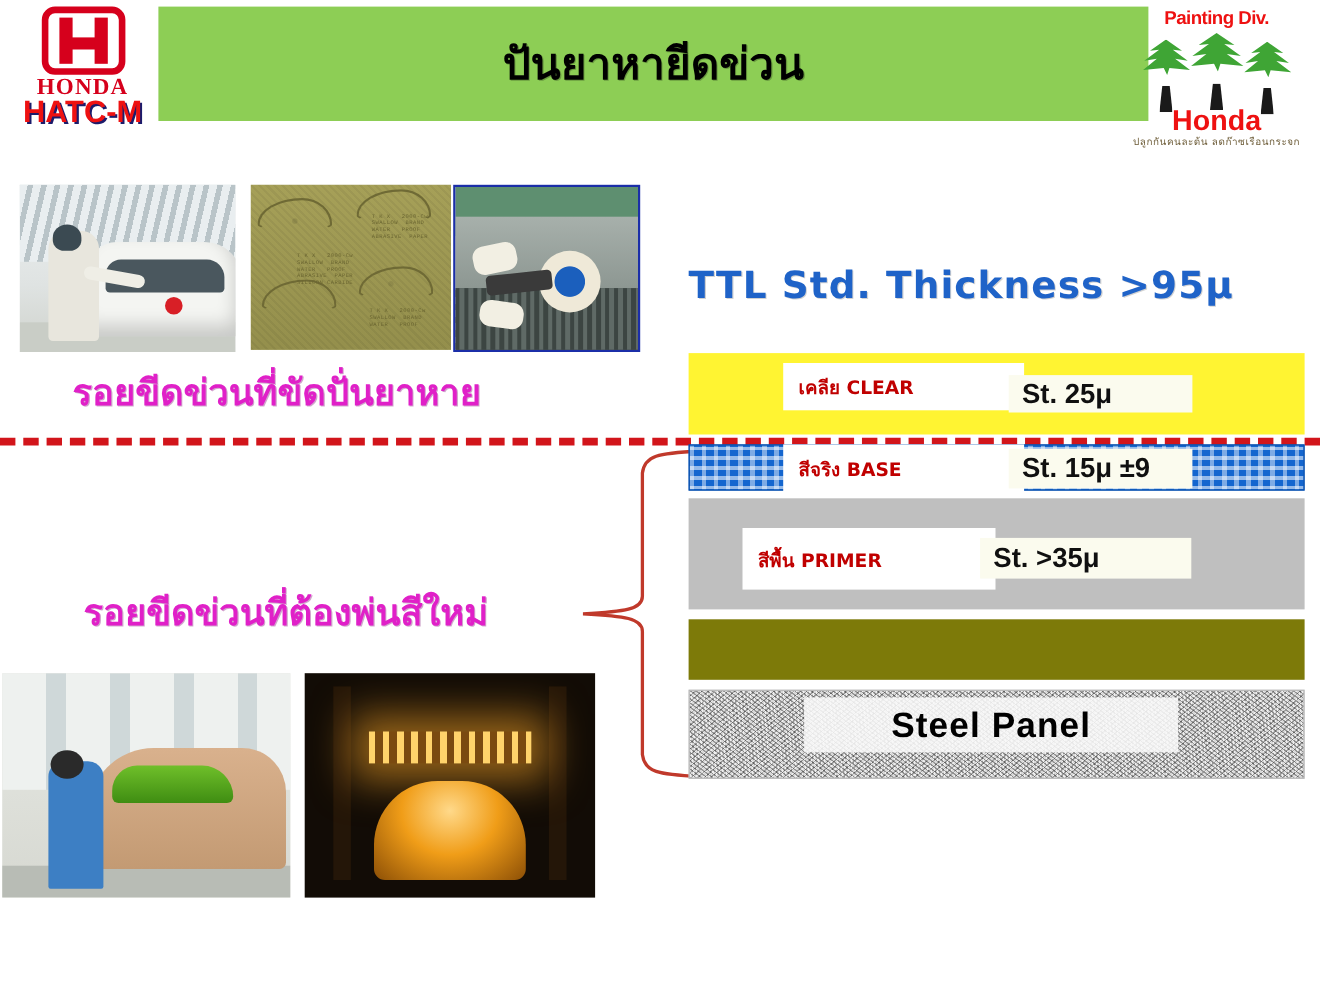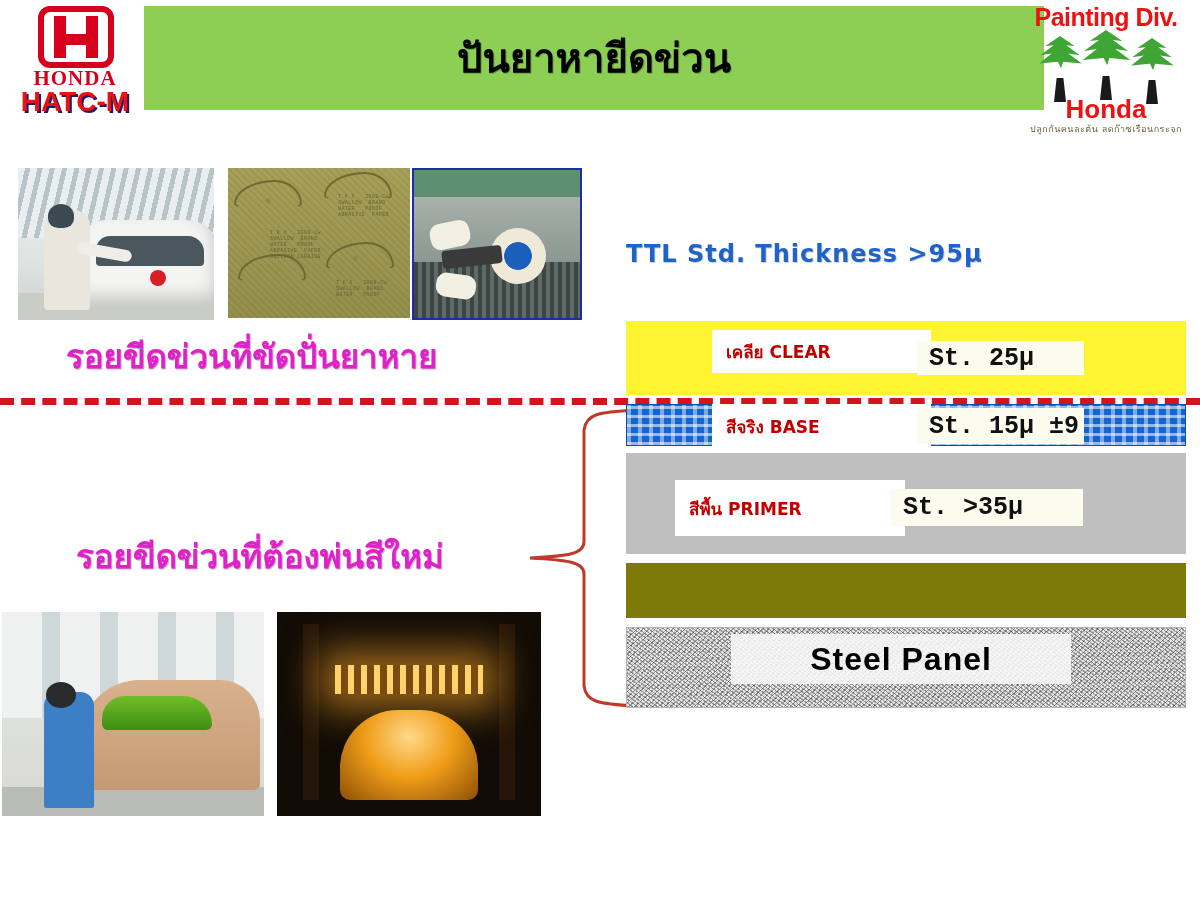--- a/index.html
+++ b/index.html
@@ -47,21 +47,21 @@
   }
   .hatc-word{
     position:absolute;left:0;top:82px;width:130px;text-align:center;
     font-family:"Liberation Sans",sans-serif;font-weight:bold;font-size:28px;color:#EE1111;
     letter-spacing:0px;text-shadow:2px 2px 0 #1b1b6b;
   }
 
   
   .paint-logo{position:absolute;left:1012px;top:2px;width:188px;height:140px;text-align:center;}
   .paint-title{
-    font-family:"Liberation Sans",sans-serif;font-weight:bold;font-size:25px;color:#EE1111;
+    font-family:"Liberation Sans",sans-serif;font-weight:bold;font-size:17px;color:#EE1111;
     line-height:30px;letter-spacing:-0.5px;
   }
   .trees{position:relative;height:70px;margin-top:-2px;}
   .tree{position:absolute;width:0;height:0;}
   .tree .crown{
     position:absolute;left:-26px;top:0;width:52px;height:46px;
     background:#3FA535;
     clip-path:polygon(50% 0%,78% 22%,62% 20%,88% 42%,66% 38%,92% 60%,56% 56%,52% 70%,46% 56%,10% 60%,34% 38%,12% 42%,38% 20%,22% 22%);
   }
   .tree .trunk{
@@ -181,21 +181,21 @@
     border-top:7px dashed #D2151B;
   }
 
   
   .brace{position:absolute;left:528px;top:404px;width:112px;height:308px;}
 
   
   #thickness-title{
     position:absolute;left:626px;top:240px;width:560px;
     font-family:"DejaVu Sans","Liberation Sans",sans-serif;
-    font-size:24px;font-weight:bold;color:#1F63C8;letter-spacing:1px;
+    font-size:34px;font-weight:bold;color:#1F63C8;letter-spacing:1px;
     text-shadow:1px 1px 0 rgba(0,0,0,.18);
   }
   .band{position:absolute;left:626px;width:560px;}
   #band-clear{top:321px;height:74px;background:#FFF432;}
   #band-base{top:404px;height:42px;
     background:#1466CF;
     background-image:
       repeating-linear-gradient(0deg, rgba(255,255,255,.55) 0 3px, transparent 3px 9px),
       repeating-linear-gradient(90deg, rgba(255,255,255,.45) 0 4px, transparent 4px 11px);
     border:1px solid #0a4fa8;box-sizing:border-box;}
@@ -210,21 +210,21 @@
     border:1px solid #b5b5b5;box-sizing:border-box;}
 
   .lbl-name{
     position:absolute;background:#ffffff;
     font-family:"DejaVu Sans","Liberation Sans",sans-serif;
     font-size:17px;font-weight:bold;color:#C00000;
     display:flex;align-items:center;padding-left:14px;white-space:nowrap;
   }
   .lbl-val{
     position:absolute;background:#FBFBEE;
-    font-family:Liberation Mono, monospace;
+    font-family:Liberation Sans, sans-serif;
     font-size:25px;font-weight:bold;color:#101010;
     display:flex;align-items:center;padding-left:12px;white-space:nowrap;
   }
   #lbl-clear-name{left:712px;top:330px;width:205px;height:43px;}
   #lbl-clear-val{left:917px;top:341px;width:155px;height:34px;}
   #lbl-base-name{left:712px;top:404px;width:205px;height:44px;}
   #lbl-base-val{left:917px;top:408px;width:155px;height:36px;}
   #lbl-primer-name{left:675px;top:480px;width:216px;height:56px;}
   #lbl-primer-val{left:891px;top:489px;width:180px;height:37px;}
   #lbl-ed-name{left:700px;top:563px;width:200px;height:55px;}

